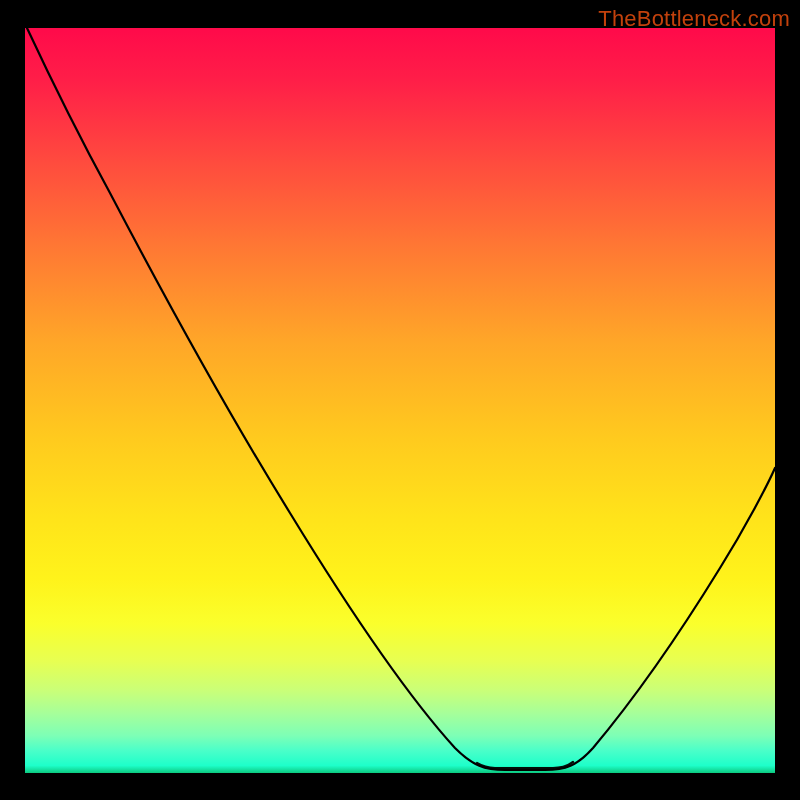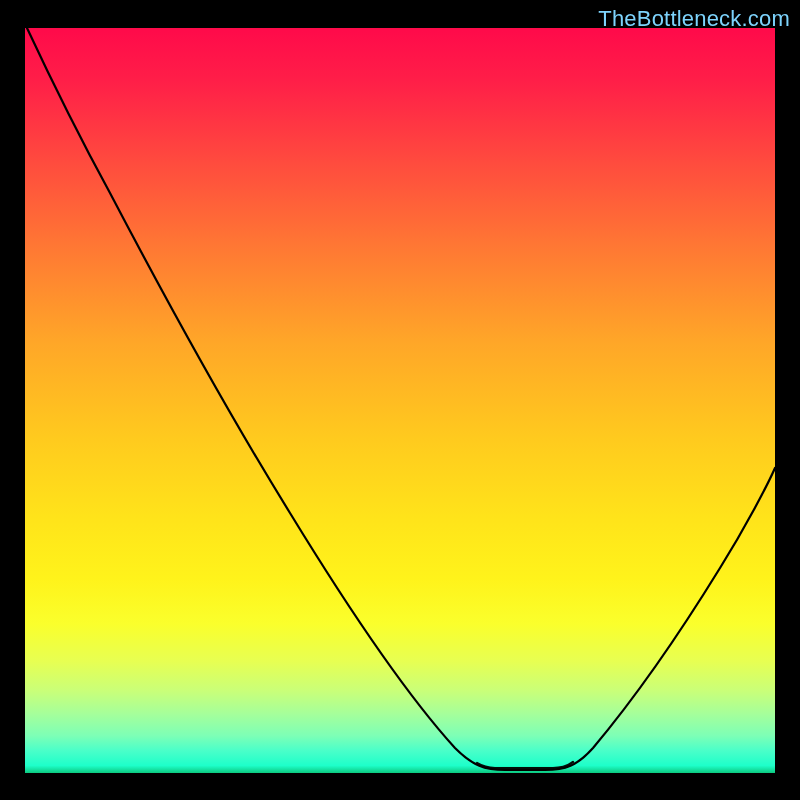--- a/index.html
+++ b/index.html
@@ -9,21 +9,21 @@
     width: 800px;
     height: 800px;
     background: #000;
   }
   .watermark {
     position: absolute;
     top: 6px;
     right: 10px;
     font-family: Arial, Helvetica, sans-serif;
     font-size: 22px;
-    color: #7dd3fc;
+    color: #c2410c;
     z-index: 10;
     letter-spacing: 0.2px;
     text-align: center;
   }
   .plot {
     position: absolute;
     left: 25px;
     top: 28px;
     width: 750px;
     height: 745px;

